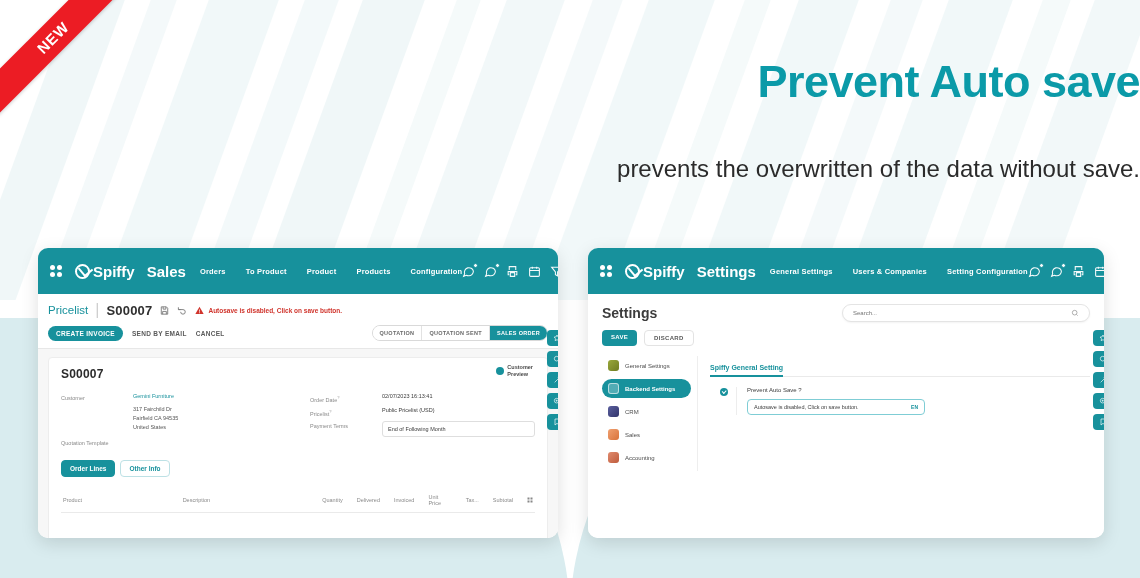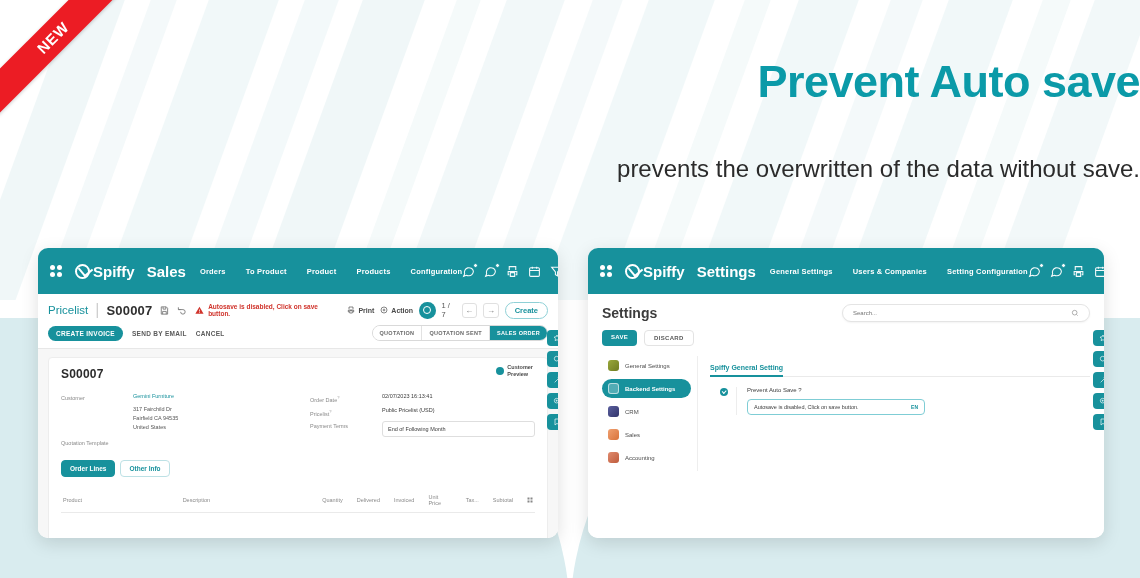--- a/index.html
+++ b/index.html
@@ -371,42 +371,20 @@
             <path d="M3 5v5h5"></path>
           </svg>
       </span>
       <span class="warn">
         <svg class="warn-tri" viewBox="0 0 24 24" fill="#d0342c">
             <path d="M12 2 1 21h22z"></path>
             <path d="M11 9h2v6h-2zM11 16.5h2V19h-2z" fill="#fff"></path>
           </svg>
         <span>Autosave is disabled, Click on save button.</span>
       </span>
-      <div class="cp-right">
-        <span class="flatbtn">
-          <svg viewBox="0 0 24 24" fill="none" stroke="#4a4a4a" stroke-width="2">
-              <path d="M6 9V3h12v6M6 18H4v-6h16v6h-2M8 14h8v7H8z"></path>
-            </svg>
-          <span>Print</span>
-        </span>
-        <span class="flatbtn">
-          <svg viewBox="0 0 24 24" fill="none" stroke="#4a4a4a" stroke-width="2">
-              <circle cx="12" cy="12" r="9"></circle>
-              <path d="M12 8v8M8 12h8"></path>
-            </svg>
-          <span>Action</span>
-        </span>
-        <span class="pager-circle">
-            <i></i>
-          </span>
-        <span class="pager-text">1 / 7</span>
-        <span class="arrbtn">←</span>
-        <span class="arrbtn">→</span>
-        <span class="create-btn">Create</span>
-      </div>
     </div>
     <div class="cp-row2">
       <span class="btn-primary">CREATE INVOICE</span>
       <span class="btn-text">SEND BY EMAIL</span>
       <span class="btn-text">CANCEL</span>
       <div class="statusbar">
         <span class="st">QUOTATION</span>
         <span class="st">QUOTATION SENT</span>
         <span class="st active">SALES ORDER</span>
       </div>

